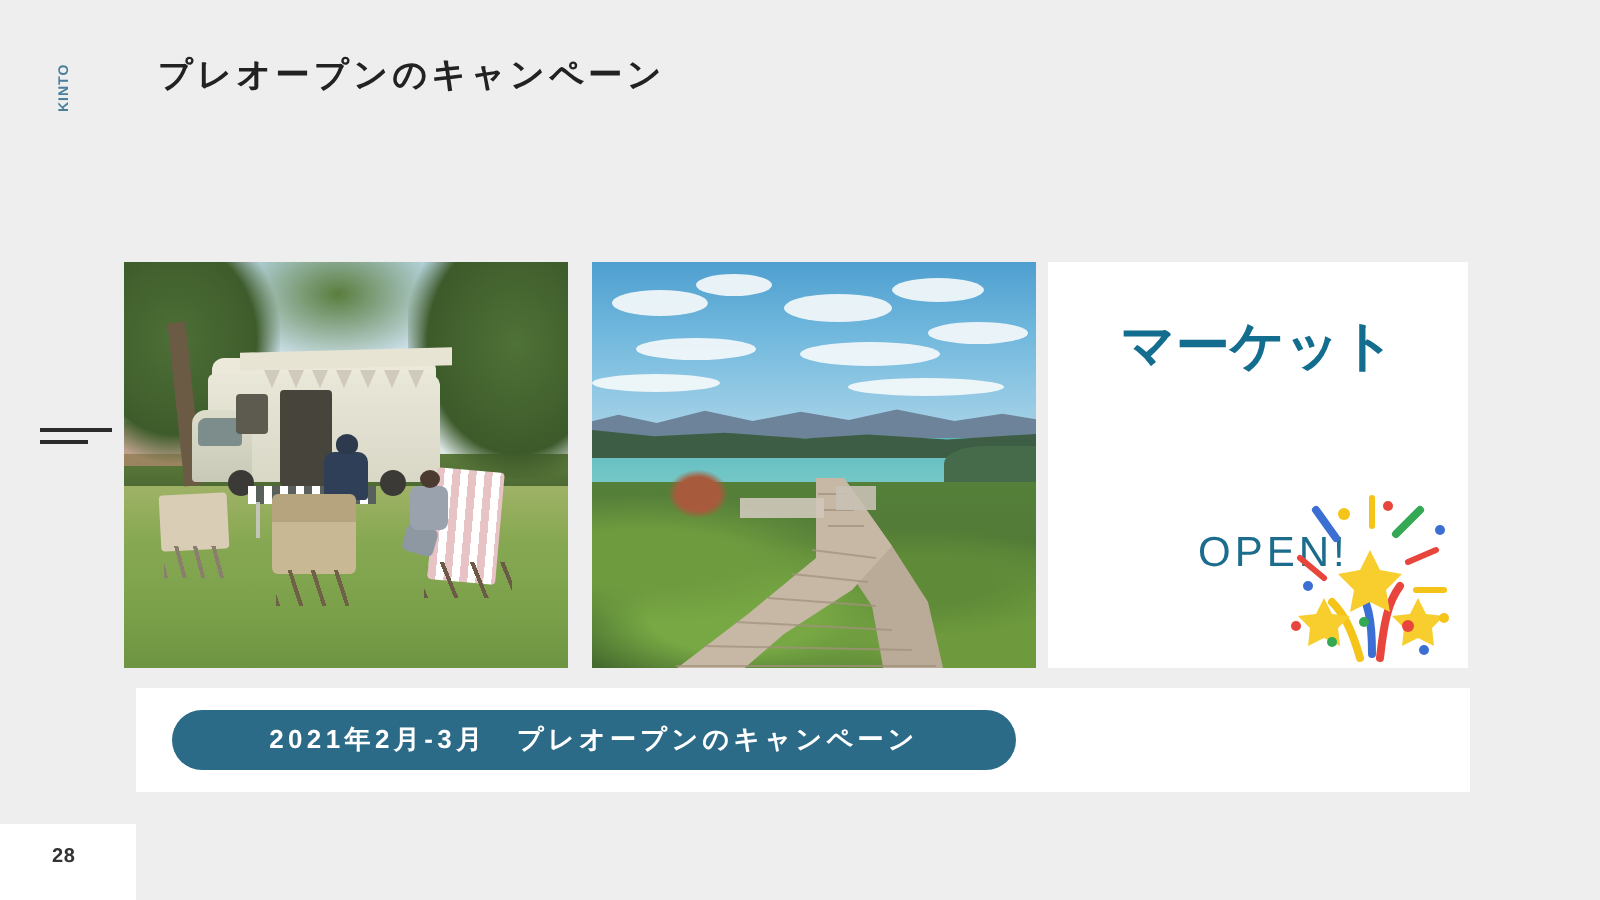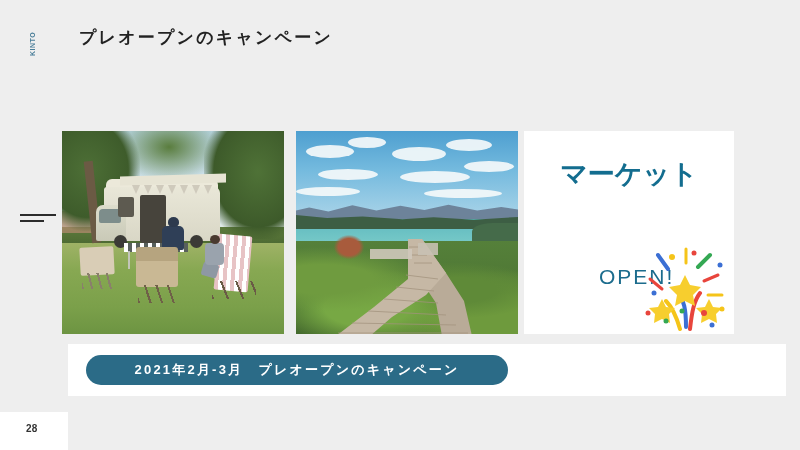--- a/index.html
+++ b/index.html
@@ -368,21 +368,21 @@
     top: 116px;
     width: 86px;
     height: 84px;
   }
 
   
   .banner {
     position: absolute;
     left: 68px;
     top: 344px;
-    width: 718px;
+    width: 667px;
     height: 52px;
     background: #ffffff;
   }
   .pill {
     position: absolute;
     top: 11px;
     height: 30px;
     border-radius: 15px;
     background: #2b6b87;
     color: #ffffff;

